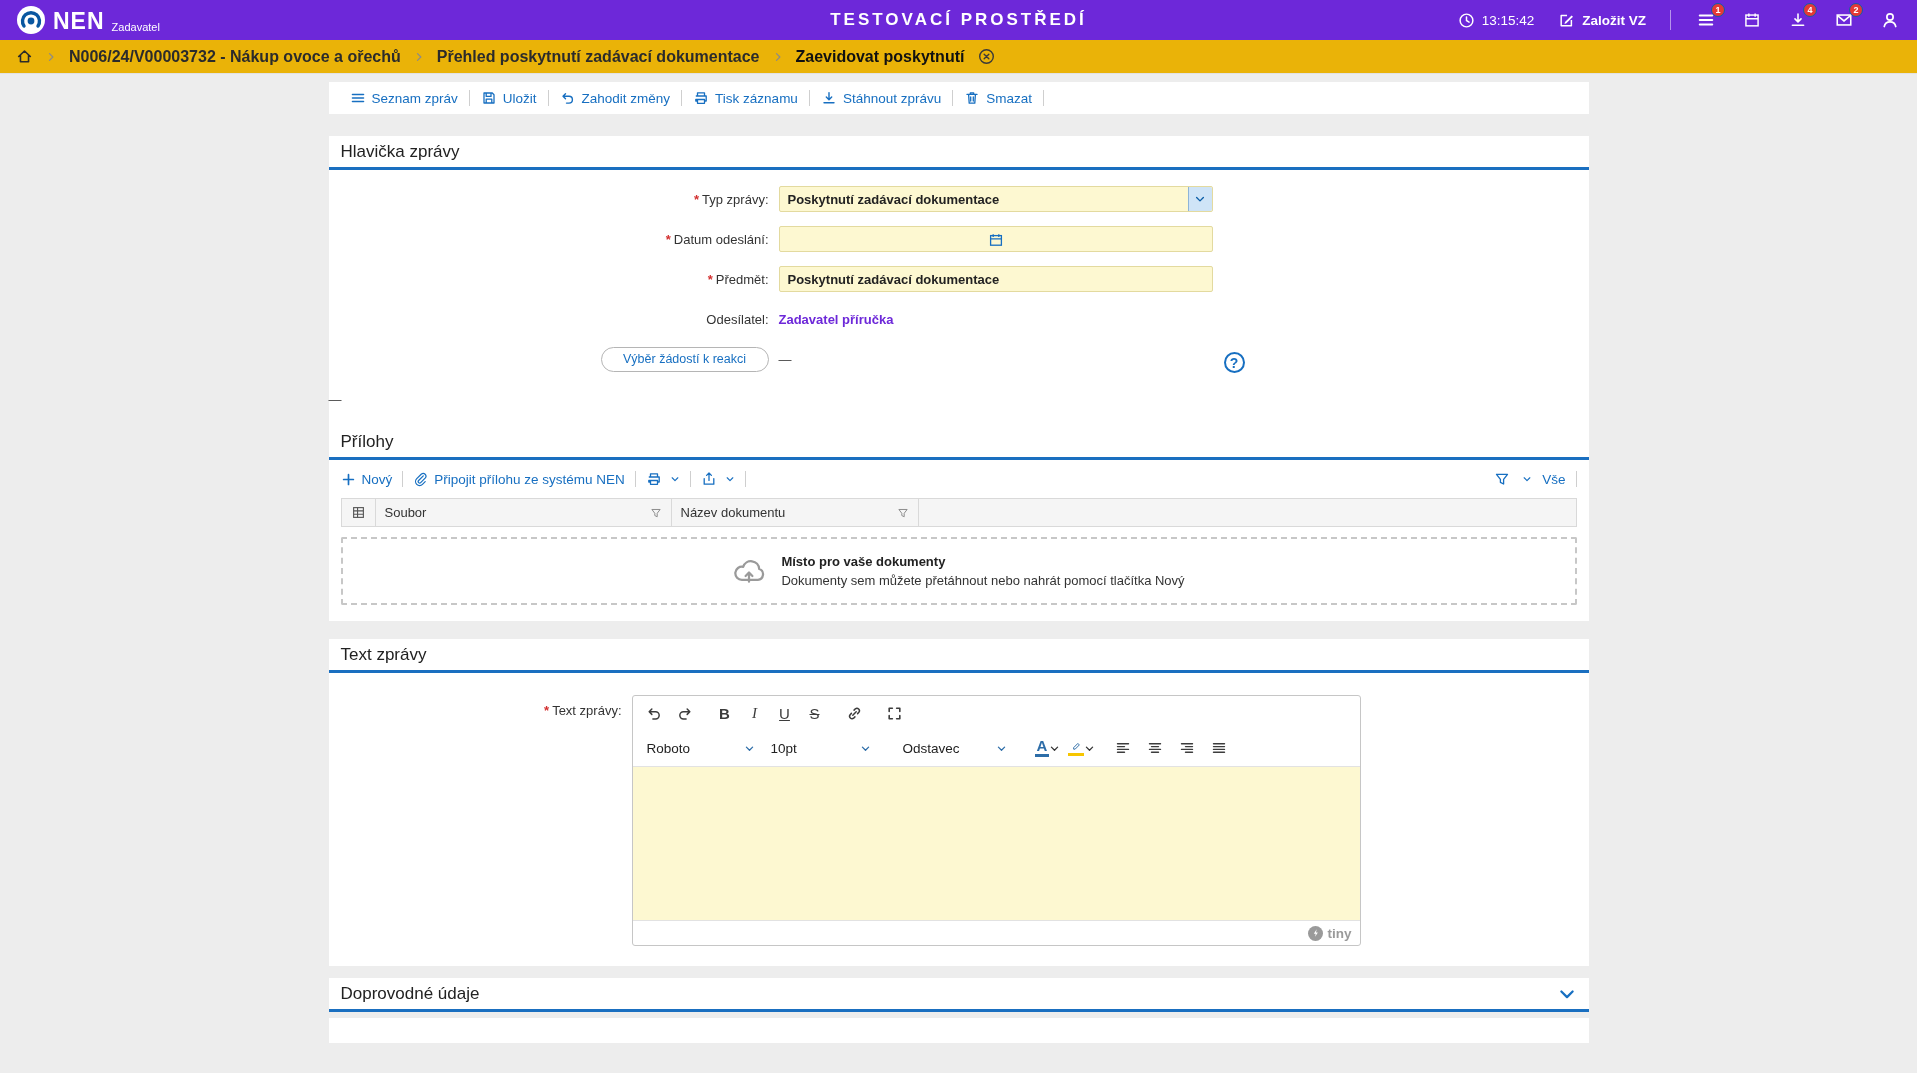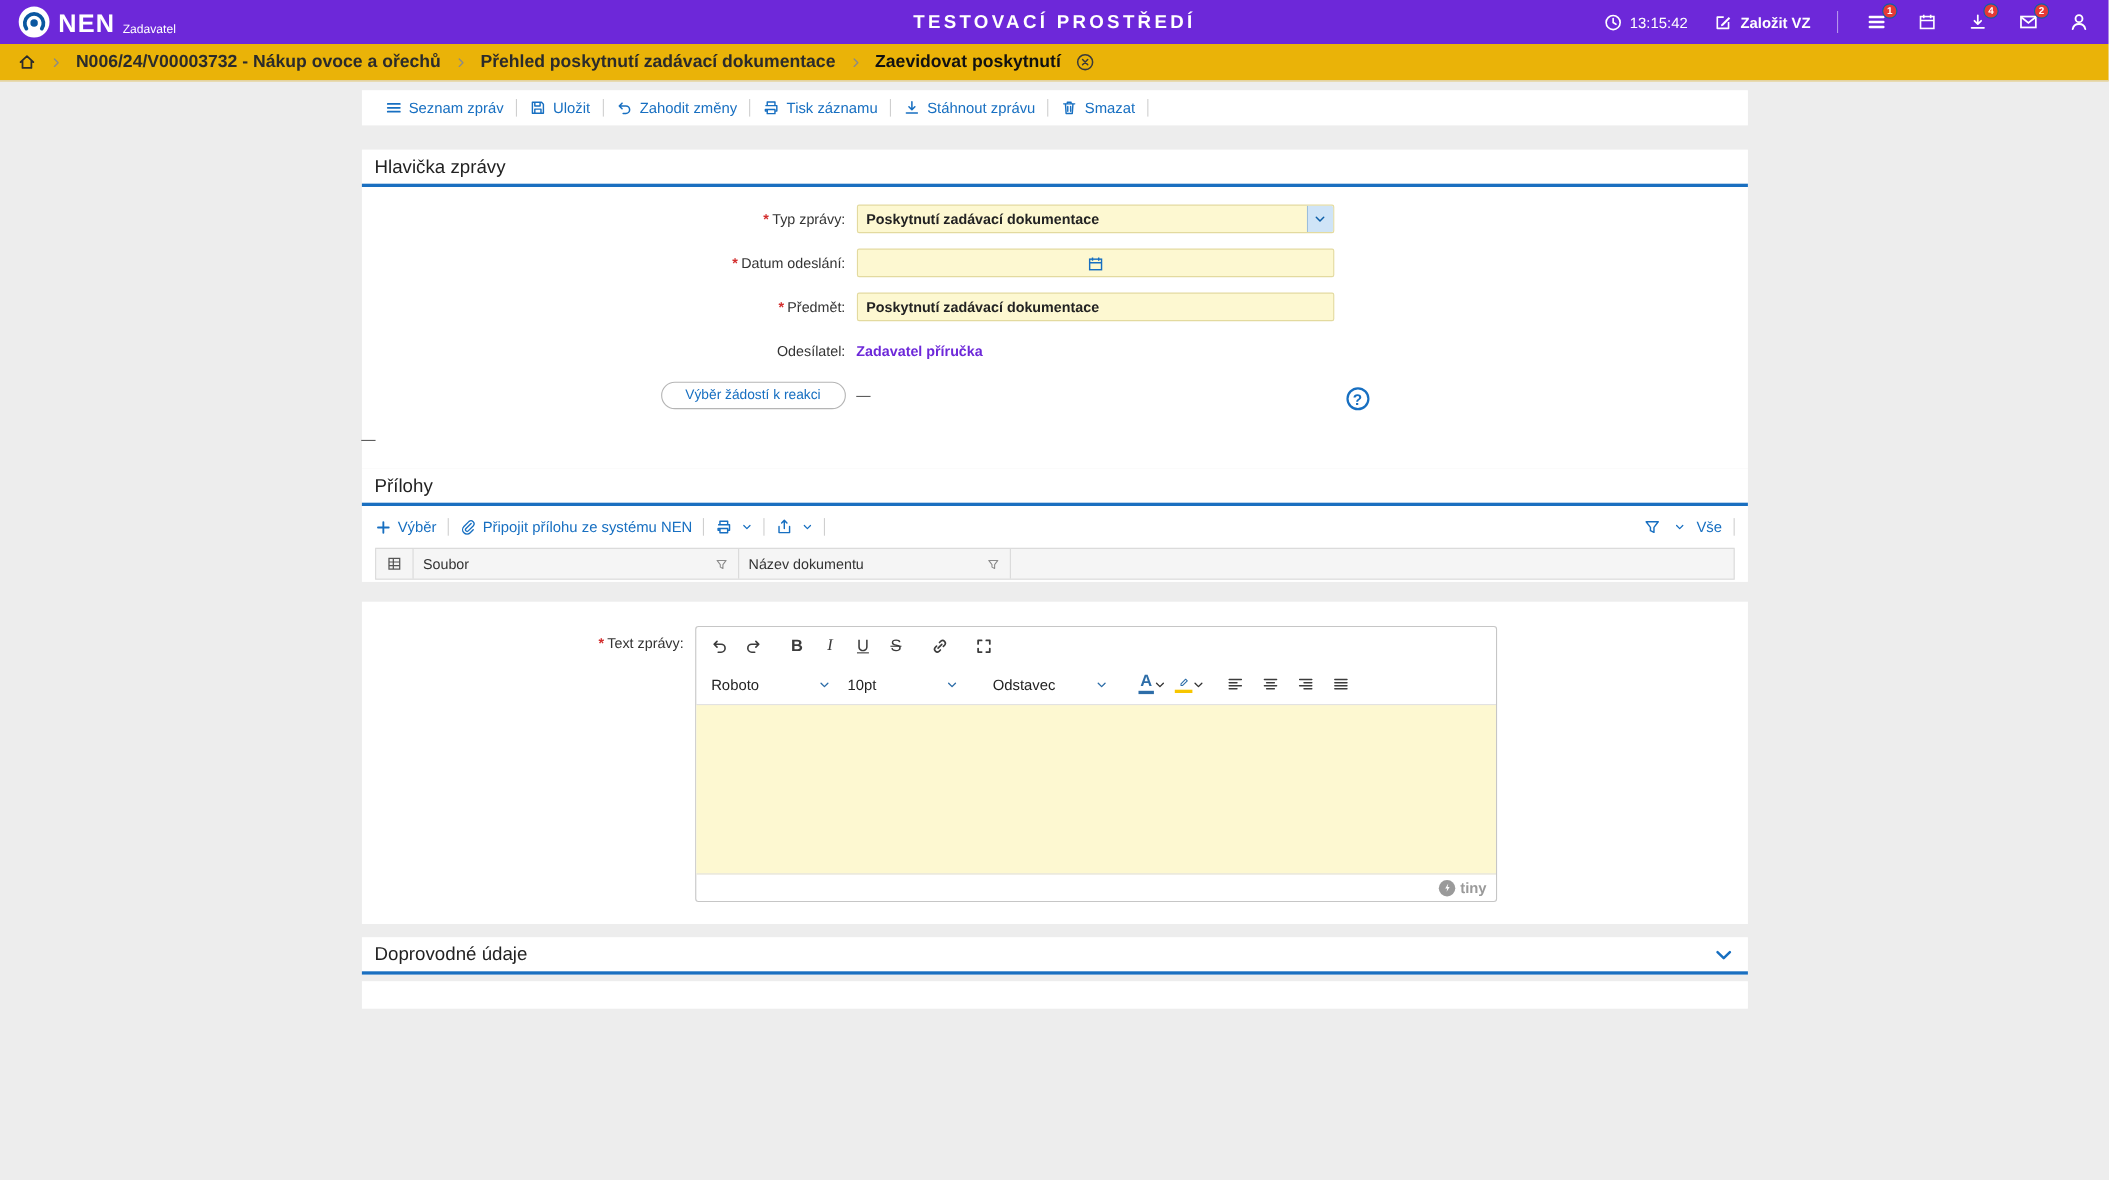--- a/index.html
+++ b/index.html
@@ -486,21 +486,21 @@
     </div>
 
     <div class="attach-toolbar">
       <div class="at-left">
         <a class="at-item">
           <span class="ic">
               <svg width="15" height="15">
                 <use href="#s-plus"></use>
               </svg>
             </span>
-          <span>Výběr</span>
+          <span>Nový</span>
         </a>
         <span class="vsep"></span>
         <a class="at-item">
           <span class="ic">
               <svg width="15" height="15">
                 <use href="#s-clip"></use>
               </svg>
             </span>
           <span>Připojit přílohu ze systému NEN</span>
         </a>
@@ -565,23 +565,37 @@
       <div class="th th-nazev">
         <span>Název dokumentu</span>
         <span class="funnel ic">
             <svg width="12" height="12">
               <use href="#s-filter"></use>
             </svg>
           </span>
       </div>
     </div>
 
+    <div class="dropzone">
+      <span class="dz-icon ic">
+          <svg width="34" height="34">
+            <use href="#s-cloud"></use>
+          </svg>
+        </span>
+      <div>
+        <div class="dz-title">Místo pro vaše dokumenty</div>
+        <div class="dz-hint">Dokumenty sem můžete přetáhnout nebo nahrát pomocí tlačítka Nový</div>
+      </div>
+    </div>
   </section>
 
   <section class="card textzpravy">
+    <div class="section-head">
+      <span class="section-title">Text zprávy</span>
+    </div>
     <div class="text-body">
       <div class="elabel">
         <span class="req">*</span>
         <span>Text zprávy:</span>
       </div>
 
       <div class="editor">
         <div class="ed-row1">
           <span class="ed-btn">
               <svg width="17" height="17">

